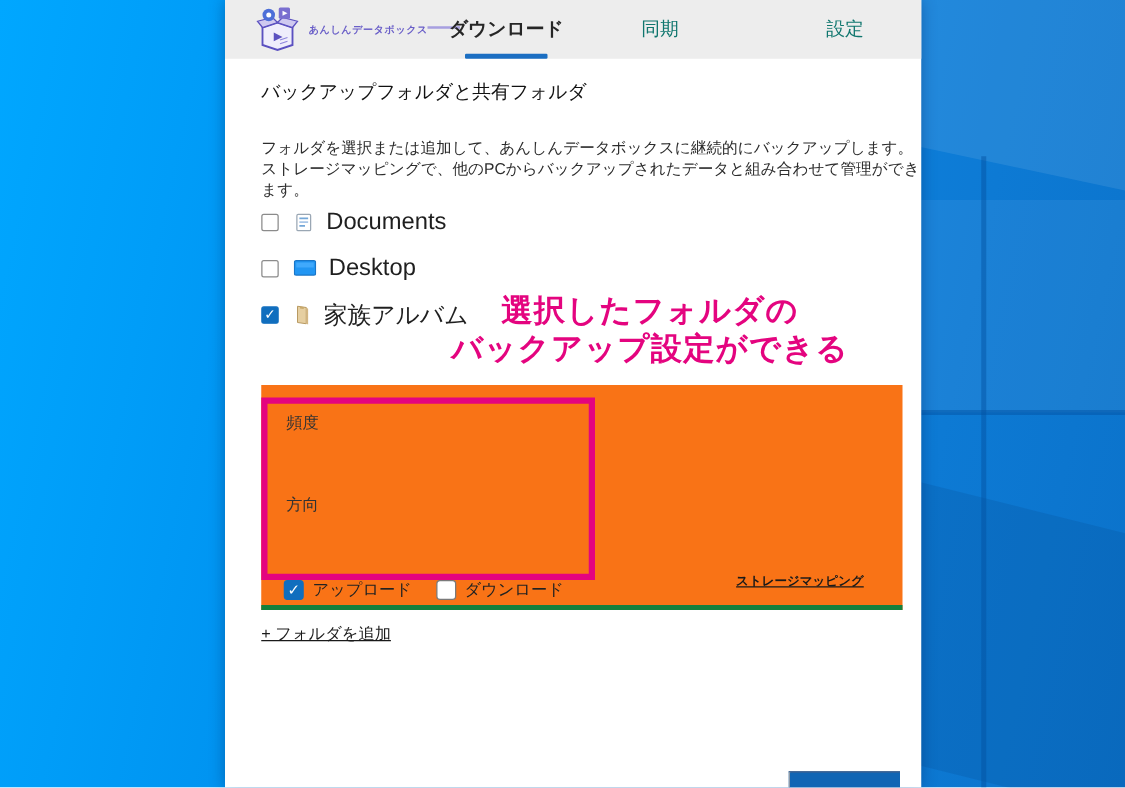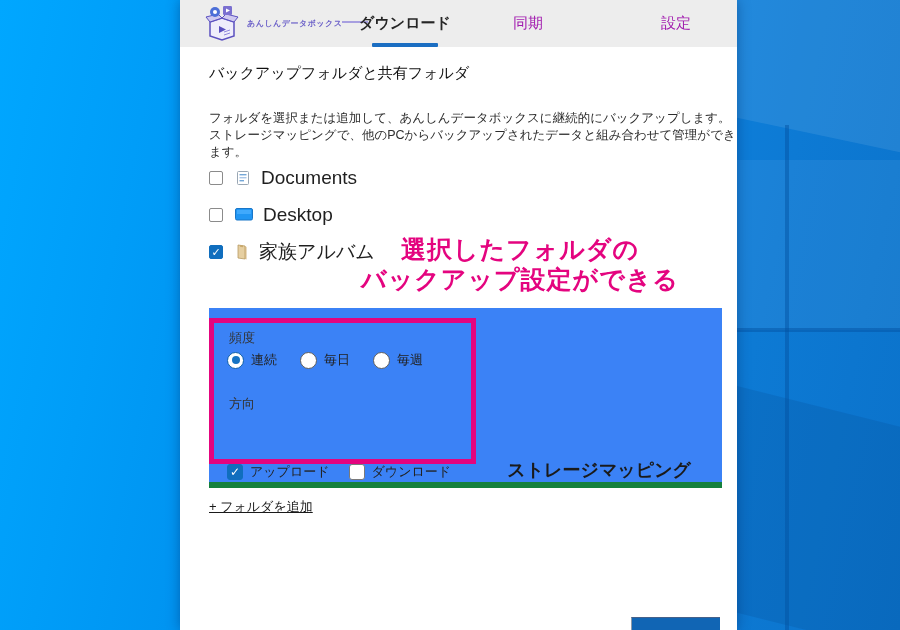--- a/index.html
+++ b/index.html
@@ -22,21 +22,21 @@
 
   
   .window{position:absolute;left:180px;top:0;width:557px;height:630px;background:#fff;
     box-shadow:0 0 12px rgba(0,40,100,0.45);}
   .win-header{position:absolute;left:0;top:0;width:557px;height:47px;background:#ededed;}
   .logo{position:absolute;left:22px;top:4px;display:flex;align-items:center;gap:5px;}
   .logo-text{display:flex;flex-direction:row;line-height:9px;font-size:8px;
     font-weight:bold;color:#6a5fc8;letter-spacing:0.5px;}
   .logo-tagline{width:26px;height:2px;background:#a79fe0;margin-top:2px;}
   .tab{position:absolute;top:0;height:47px;display:flex;align-items:center;
-    justify-content:center;font-size:15px;color:#a21caf;cursor:pointer;}
+    justify-content:center;font-size:15px;color:#0f766e;cursor:pointer;}
   .tab.active{color:#262626;font-weight:bold;}
   .tab .underline{position:absolute;bottom:0;left:50%;transform:translateX(-50%);
     width:66px;height:4px;background:#1b6ec2;border-radius:1px;}
   .tab1{left:160px;width:130px;}
   .tab2{left:292px;width:112px;}
   .tab3{left:440px;width:112px;}
 
   .page-title{position:absolute;left:29px;top:64px;font-size:15px;font-weight:normal;
     color:#111;}
   .page-desc{position:absolute;left:29px;top:110px;font-size:12.5px;color:#2d2d2d;
@@ -48,21 +48,21 @@
   .cb{width:14px;height:14px;border:1px solid #8b8b8b;border-radius:2px;background:#fff;
     box-sizing:border-box;display:inline-flex;align-items:center;justify-content:center;
     cursor:pointer;flex:0 0 auto;}
   .cb.checked{background:#106ebe;border-color:#106ebe;}
   .cb.checked::after{content:"✓";color:#fff;font-size:11px;font-weight:bold;line-height:1;}
   .ficon{margin-left:12px;flex:0 0 auto;}
   .flabel{margin-left:10px;font-size:19px;color:#1f1f1f;}
 
   
   .settings-panel{position:absolute;left:29px;top:308px;width:513px;height:180px;
-    background:#3b82f6;border-bottom:6px solid #15803d;box-sizing:border-box;padding-left:13px;}
+    background:#f97316;border-bottom:4px solid #15803d;box-sizing:border-box;padding-left:13px;}
   .pink-box{position:absolute;left:0;top:10px;width:267px;height:146px;
     border:5px solid #e4047f;box-sizing:border-box;}
   .grp-label{position:absolute;left:15px;font-size:13px;color:#333;}
   .freq-label{top:6px;}
   .dir-label{top:72px;}
   .opt-row{position:absolute;left:13px;display:flex;align-items:center;}
   .radio-row{top:28px;}
   .check-row{top:96px;}
   .opt{display:flex;align-items:center;cursor:pointer;}
   .radio{width:17px;height:17px;border:1px solid #5f5f5f;border-radius:50%;
@@ -72,22 +72,22 @@
   .radio.sel::after{content:"";width:8px;height:8px;border-radius:50%;background:#1673c4;}
   .cb2{width:16px;height:16px;border:1px solid #7a7a7a;border-radius:3px;background:#fff;
     box-sizing:border-box;display:inline-flex;align-items:center;justify-content:center;
     flex:0 0 auto;}
   .cb2.checked{background:#106ebe;border-color:#106ebe;}
   .cb2.checked::after{content:"✓";color:#fff;font-size:12px;font-weight:bold;line-height:1;}
   .opt-label{margin-left:7px;font-size:13px;color:#222;}
   .radio-row .opt{margin-right:23px;}
   .check-row .opt{margin-right:19px;margin-top:44px;}
 
-  .storage-link{position:absolute;right:31px;top:150px;font-size:18px;font-weight:bold;
-    color:#1a1a1a;cursor:pointer;}
+  .storage-link{position:absolute;right:31px;top:150px;font-size:10px;font-weight:bold;
+    color:#1a1a1a;text-decoration:underline;cursor:pointer;}
   .add-folder-link{position:absolute;left:29px;top:498px;font-size:13px;color:#1a1a1a;
     text-decoration:underline;cursor:pointer;}
 
   .primary-btn{position:absolute;left:451px;top:617px;width:89px;height:13px;
     background:#1165b4;border-top:1px solid #46618a;border-left:1px solid #8e9aa8;
     box-sizing:border-box;cursor:pointer;}
 
   
   .annotation{position:absolute;left:330px;top:234px;width:380px;text-align:center;
     font-size:25px;line-height:30px;font-weight:bold;color:#e4047f;z-index:10;
@@ -172,34 +172,20 @@
           <path d="M5 1.2 L8 1.6 L8 3.2 L5 2.8 Z" fill="#c9a96b"></path>
           <path d="M10 2 L11.5 3 L11.5 15.5 L10 15 Z" fill="#d3b682"></path>
         </svg>
         <span class="flabel">家族アルバム</span>
       </div>
     </div>
 
     <div class="settings-panel">
       <div class="pink-box">
         <div class="grp-label freq-label">頻度</div>
-        <div class="opt-row radio-row">
-          <span class="opt">
-            <span class="radio sel"></span>
-            <span class="opt-label">連続</span>
-          </span>
-          <span class="opt">
-            <span class="radio"></span>
-            <span class="opt-label">毎日</span>
-          </span>
-          <span class="opt">
-            <span class="radio"></span>
-            <span class="opt-label">毎週</span>
-          </span>
-        </div>
         <div class="grp-label dir-label">方向</div>
         <div class="opt-row check-row">
           <span class="opt">
             <span class="cb2 checked"></span>
             <span class="opt-label">アップロード</span>
           </span>
           <span class="opt">
             <span class="cb2"></span>
             <span class="opt-label">ダウンロード</span>
           </span>

